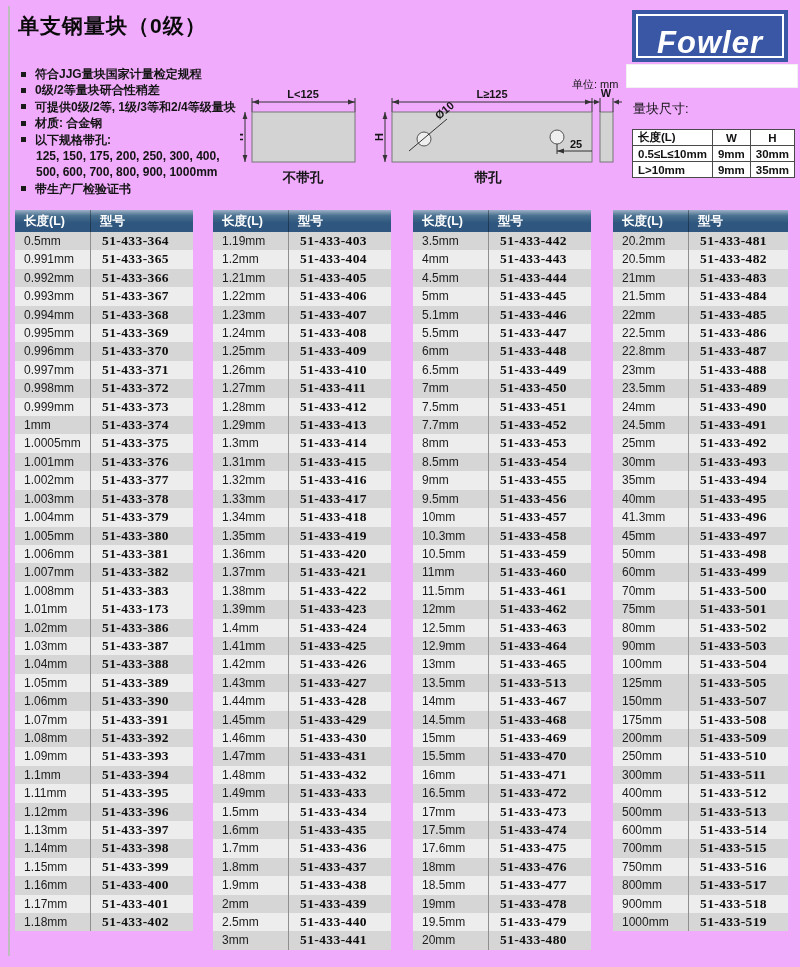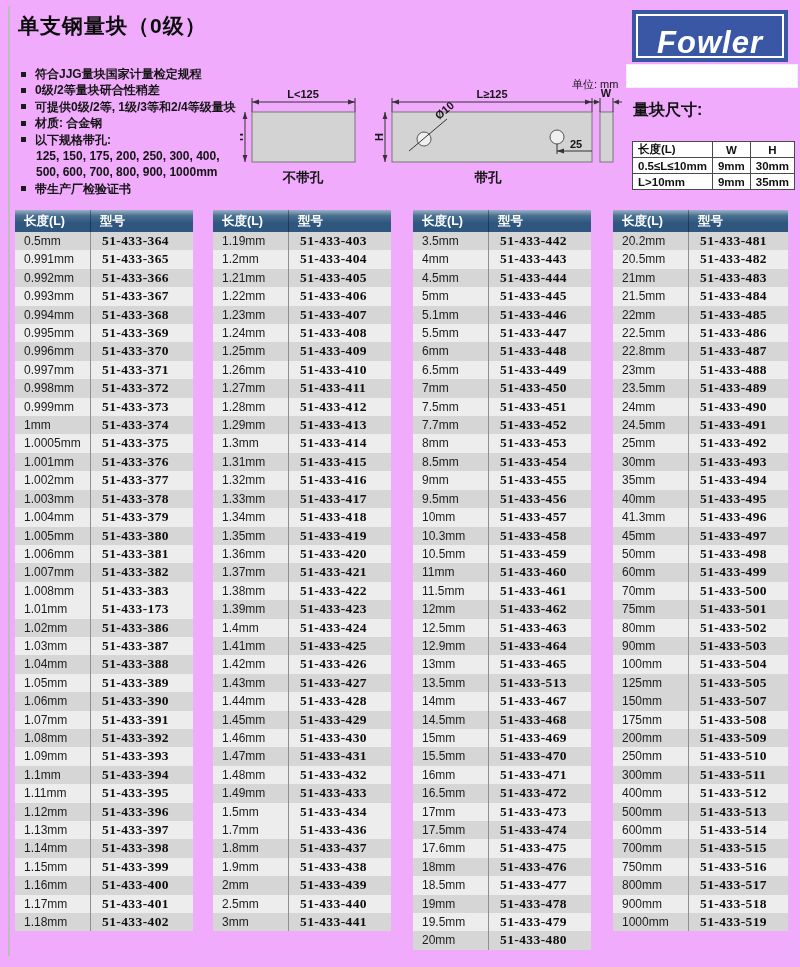--- a/index.html
+++ b/index.html
@@ -25,21 +25,21 @@
   .diag{position:absolute;}
   .diag text{font-family:"Liberation Sans","DejaVu Sans",sans-serif;fill:#151515;}
   .dimtxt{font-size:11px;font-weight:bold;}
   .captxt{font-size:13.5px;font-weight:bold;}
   .blk{fill:#d3d3d3;stroke:#777;stroke-width:1;}
   .dln{stroke:#333;stroke-width:1;fill:none;}
   .arr{fill:#333;stroke:none;}
   .hole{fill:#efefef;stroke:#555;stroke-width:1;}
   
   .size-block{position:absolute;left:632px;top:100px;}
-  .size-title{font-size:16px;font-weight:bold;margin:0 0 20px 1px;color:#111;}
+  .size-title{font-size:13px;font-weight:normal;margin:0 0 11px 1px;color:#111;}
   .size-table{border-collapse:collapse;}
   .size-table td{border:1px solid #4a4a4a;font-size:11.5px;font-weight:bold;color:#111;
                  height:15px;padding:0 5px;background:#fff;white-space:nowrap;}
   .size-table td.c0{width:66px;text-align:left;}
   .size-table td.c1{width:26px;text-align:center;}
   .size-table td.c2{width:32px;text-align:center;}
   
   .spec-table{position:absolute;top:210px;width:178px;}
   .spec-table .thead{display:flex;height:22px;line-height:22px;
      background:linear-gradient(180deg,#9db1c6 0%,#49708f 26%,#2e567e 60%,#2e567e 100%);
@@ -457,20 +457,24 @@
         <div class="td c1">51-433-432</div>
       </div>
       <div class="tr odd">
         <div class="td c0">1.49mm</div>
         <div class="td c1">51-433-433</div>
       </div>
       <div class="tr even">
         <div class="td c0">1.5mm</div>
         <div class="td c1">51-433-434</div>
       </div>
+      <div class="tr odd">
+        <div class="td c0">1.6mm</div>
+        <div class="td c1">51-433-435</div>
+      </div>
       <div class="tr even">
         <div class="td c0">1.7mm</div>
         <div class="td c1">51-433-436</div>
       </div>
       <div class="tr odd">
         <div class="td c0">1.8mm</div>
         <div class="td c1">51-433-437</div>
       </div>
       <div class="tr even">
         <div class="td c0">1.9mm</div>

